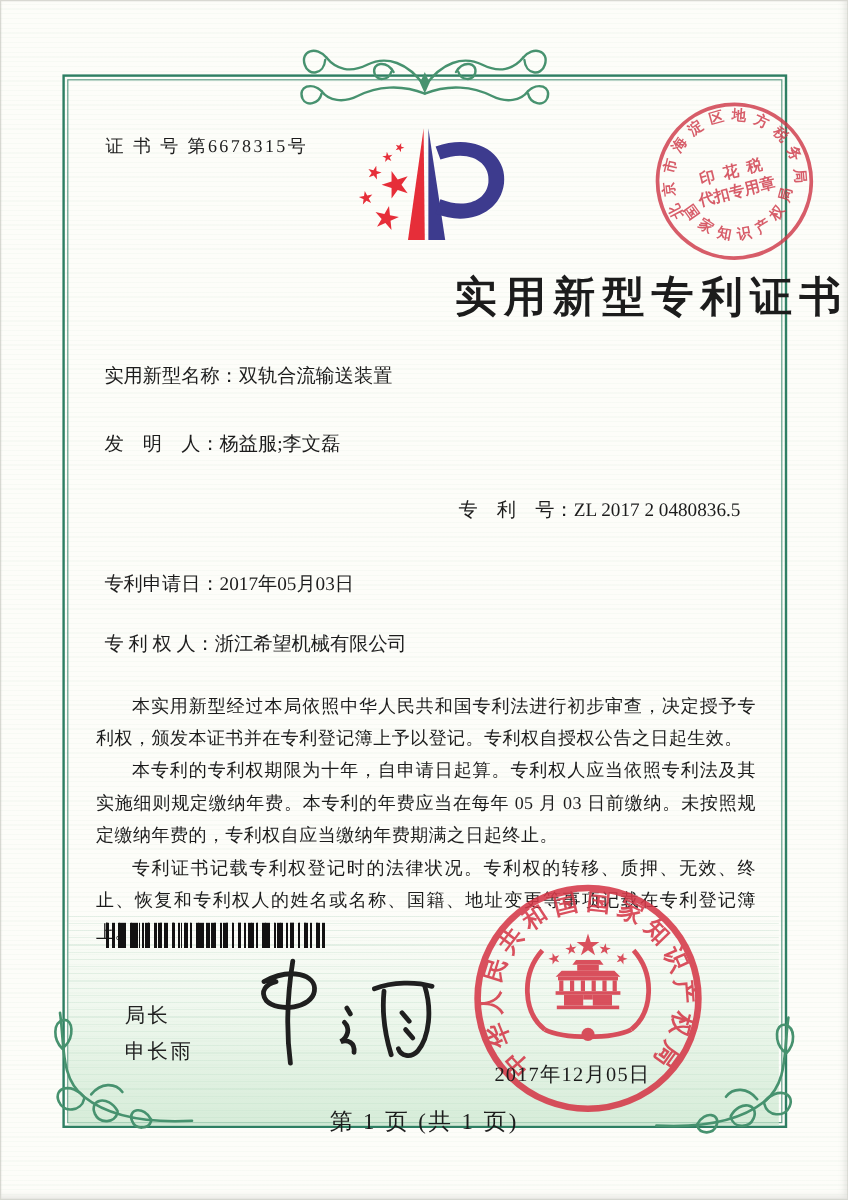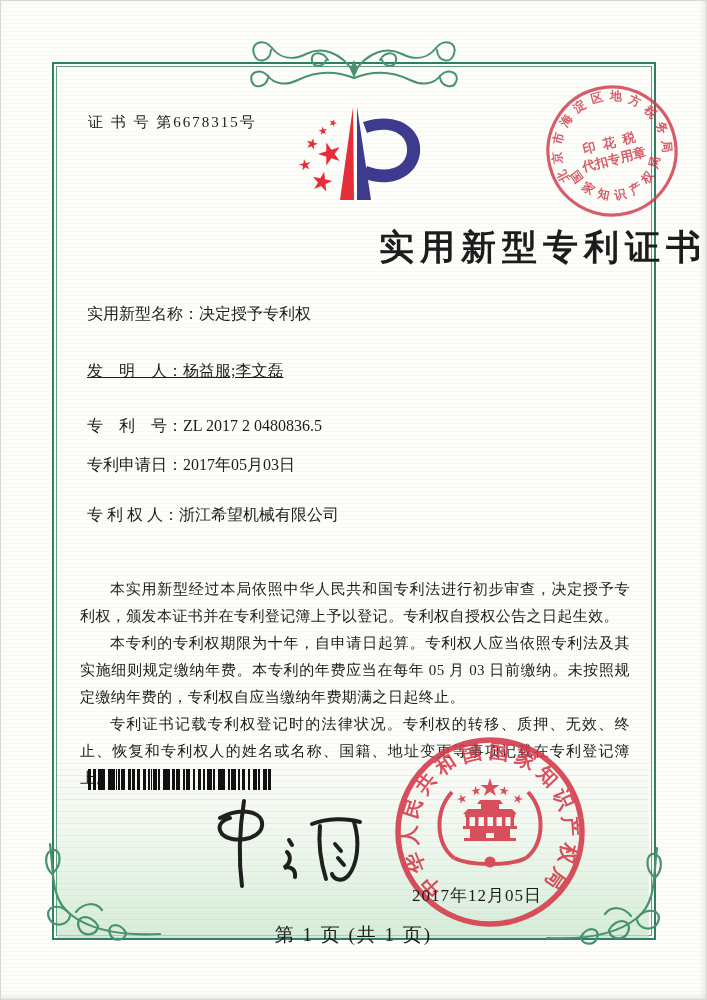--- a/index.html
+++ b/index.html
@@ -28,22 +28,22 @@
       repeating-linear-gradient(0deg, rgba(110,175,140,.14) 0 1px, transparent 1px 6px);
   }
   .cert-no{position:absolute;left:88px;top:113px;font-size:15px;letter-spacing:2px;}
   .title{
     position:absolute;left:0;top:224px;width:707px;text-align:right;
     font-size:35px;font-weight:bold;letter-spacing:6px;
   }
   .fields{position:absolute;left:87px;top:302px;width:530px;font-size:16px;}
   .field-row{line-height:24px;}
   .field-row:nth-child(1){margin-bottom:33px;}
-  .field-row:nth-child(2){margin-bottom:31px;text-decoration:underline;}
-  .field-row:nth-child(3){margin-bottom:15px;}
+  .field-row:nth-child(2){margin-bottom:31px;}
+  .field-row:nth-child(3){margin-bottom:38px;text-align:right;}
   .field-row:nth-child(4){margin-bottom:26px;}
   .field-row:nth-child(5){margin-bottom:26px;}
   .paragraphs{
     position:absolute;left:80px;top:576px;width:550px;
     font-size:15px;line-height:27px;text-align:justify;letter-spacing:.4px;
   }
   .paragraphs p{margin:0;text-indent:2em;}
   .barcode{
     position:absolute;left:88px;top:769px;width:183px;height:21px;
     background:
@@ -153,35 +153,39 @@
         <textPath href="#taxBot" startOffset="0" textLength="120" lengthAdjust="spacing">国家知识产权局</textPath>
       </text>
       <text x="0" y="-4" text-anchor="middle" font-size="13" font-weight="bold" letter-spacing="2" font-family="'Liberation Serif','DejaVu Serif',serif">印 花 税</text>
       <text x="0" y="13" text-anchor="middle" font-size="13" font-weight="bold" font-family="'Liberation Serif','DejaVu Serif',serif">代扣专用章</text>
     </g>
   </svg>
 
   <div class="title">实用新型专利证书</div>
 
   <div class="fields">
-    <div class="field-row"><span>实用新型名称：</span><span>决定授予专利权</span></div>
+    <div class="field-row"><span>实用新型名称：</span><span>双轨合流输送装置</span></div>
     <div class="field-row"><span>发　明　人：</span><span>杨益服;李文磊</span></div>
     <div class="field-row"><span>专　利　号：</span><span>ZL 2017 2 0480836.5</span></div>
     <div class="field-row"><span>专利申请日：</span><span>2017年05月03日</span></div>
     <div class="field-row"><span>专 利 权 人：</span><span>浙江希望机械有限公司</span></div>
   </div>
 
   <div class="paragraphs">
     <p>本实用新型经过本局依照中华人民共和国专利法进行初步审查，决定授予专利权，颁发本证书并在专利登记簿上予以登记。专利权自授权公告之日起生效。</p>
     <p>本专利的专利权期限为十年，自申请日起算。专利权人应当依照专利法及其实施细则规定缴纳年费。本专利的年费应当在每年 05 月 03 日前缴纳。未按照规定缴纳年费的，专利权自应当缴纳年费期满之日起终止。</p>
     <p>专利证书记载专利权登记时的法律状况。专利权的转移、质押、无效、终止、恢复和专利权人的姓名或名称、国籍、地址变更等事项记载在专利登记簿上。</p>
   </div>
 
   <div class="barcode"></div>
 
+  <div class="officer">
+    <div>局长</div>
+    <div>申长雨</div>
+  </div>
 
   <svg class="signature" width="190" height="95" viewBox="0 0 190 95">
     <g fill="none" stroke="#1f1f1f" stroke-width="4" stroke-linecap="round">
       <path d="M52,5 C48,30 46,60 50,90"></path>
       <path d="M28,22 C50,10 72,16 70,30 C68,44 40,48 30,38 C24,30 30,24 38,22"></path>
       <path d="M97,44 l3,5"></path>
       <path d="M95,56 C100,61 98,68 92,72 C98,70 104,73 103,81"></path>
       <path d="M120,28 C135,22 155,22 168,26"></path>
       <path d="M128,30 C126,50 130,70 134,83"></path>
       <path d="M162,26 C168,45 166,68 156,80 C150,86 142,84 140,78"></path>

